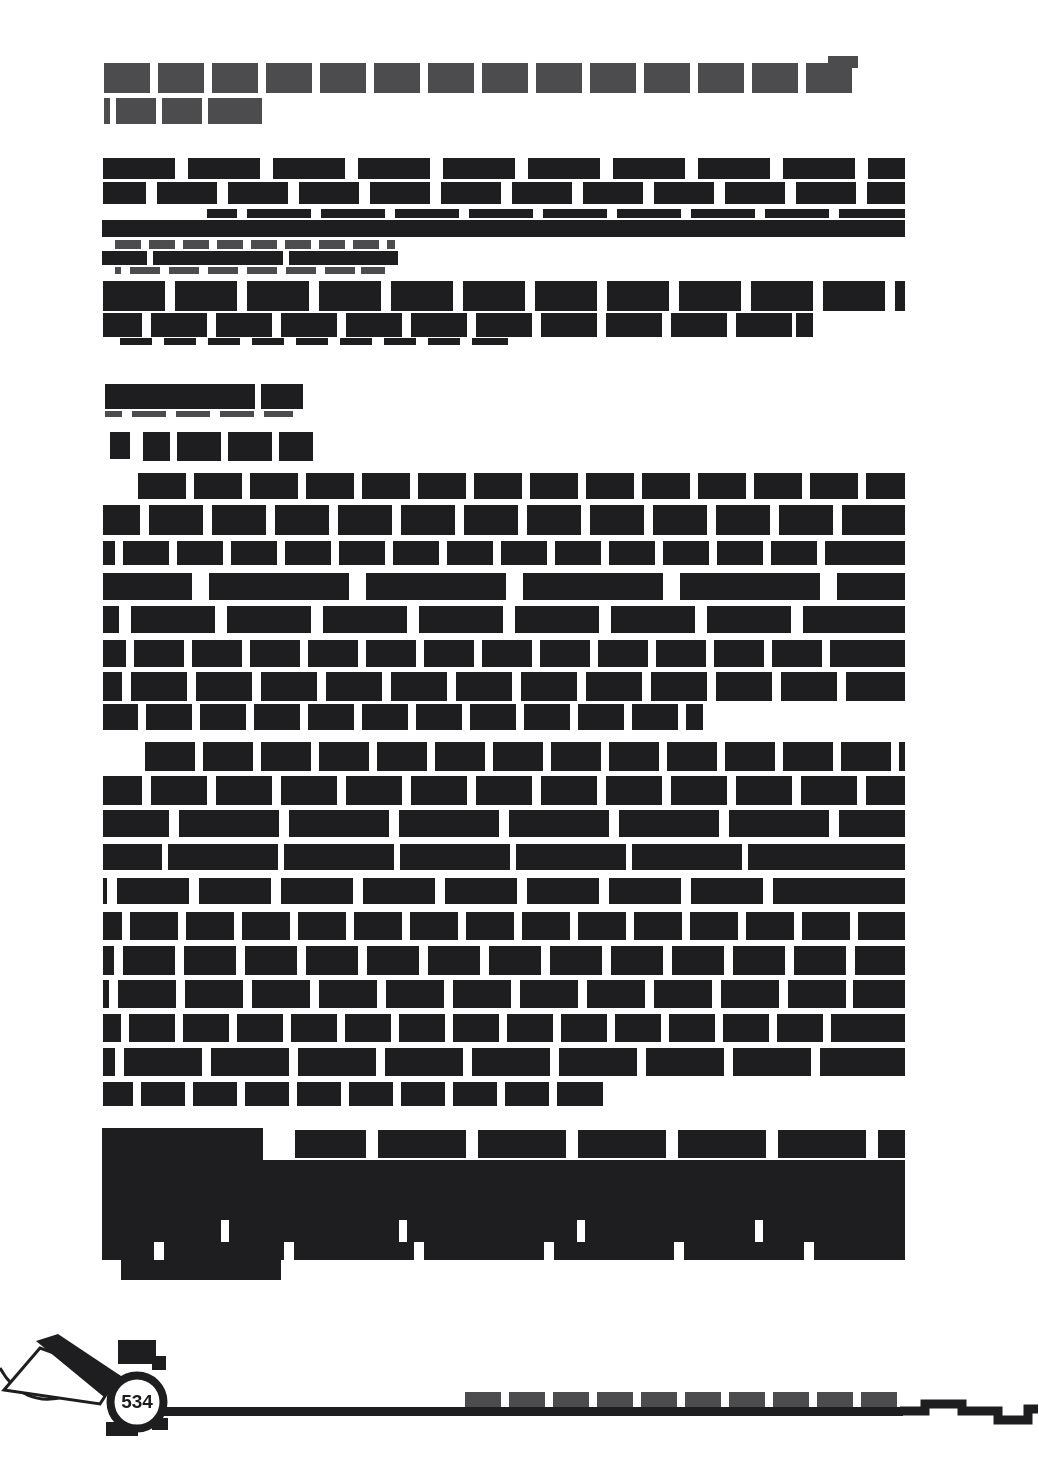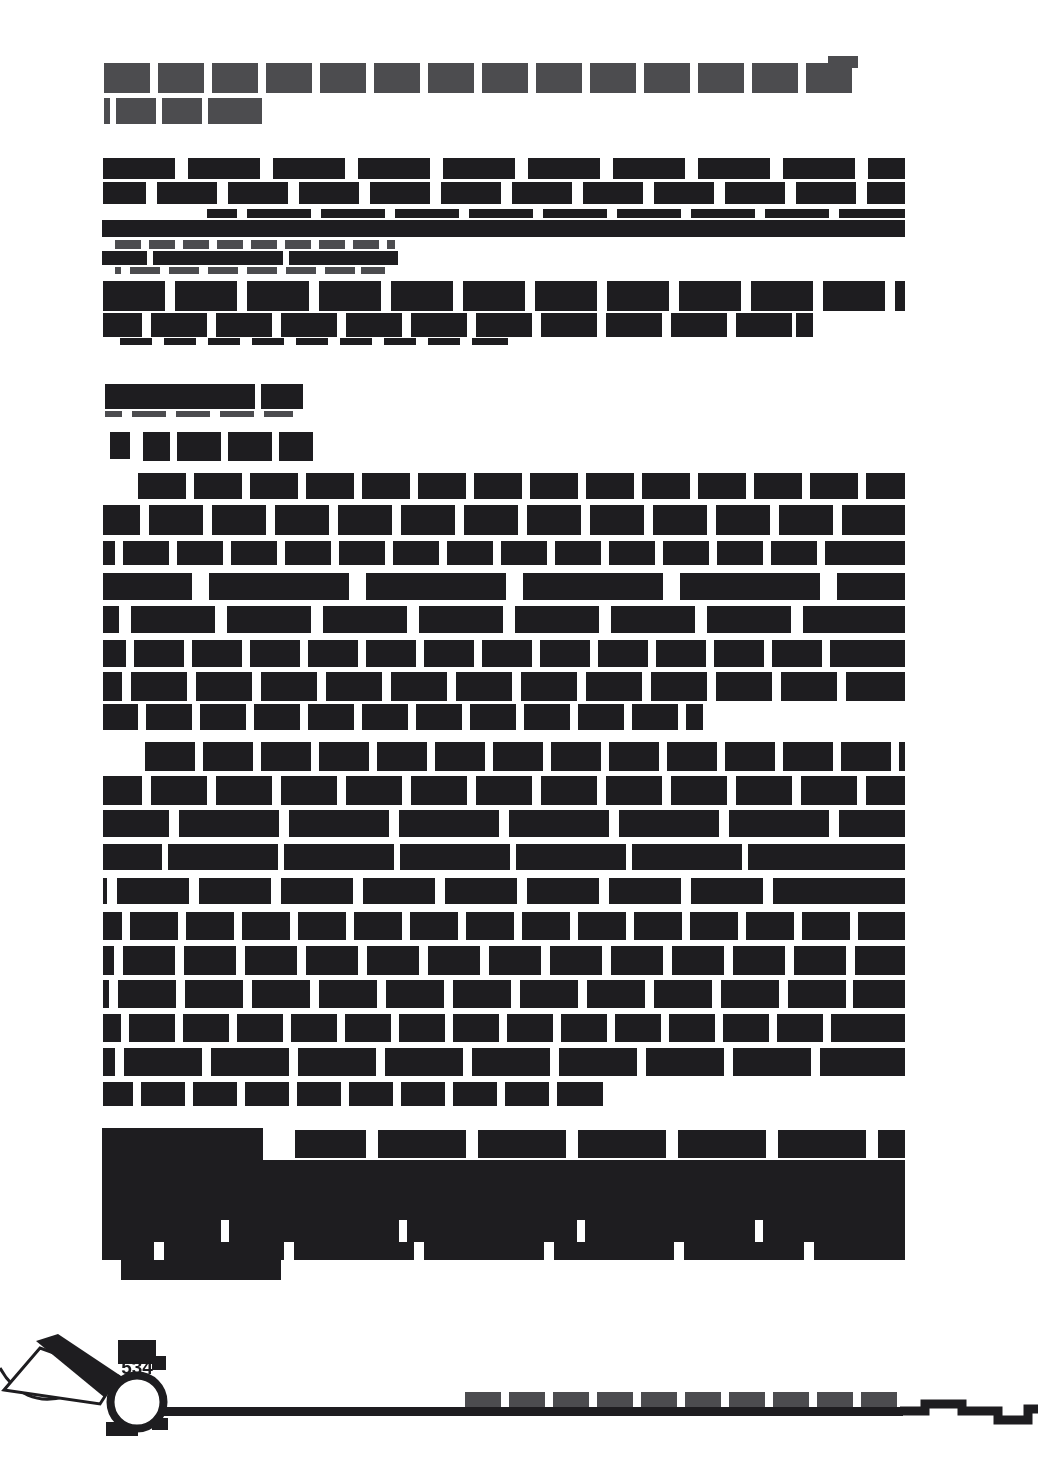--- a/index.html
+++ b/index.html
@@ -7,21 +7,21 @@
     position:relative;
     width:1039px;height:1476px;
     background:#ffffff;
     overflow:hidden;
     font-family:"Liberation Sans", sans-serif;
   }
   .scan-line{position:absolute;}
   .corner-svg{position:absolute;left:0;top:0;width:1039px;height:1476px;pointer-events:none;}
   .page-badge-num{
     position:absolute;
-    left:112px;top:1356px;width:50px;height:24px;
+    left:112px;top:1390px;width:50px;height:24px;
     text-align:center;
     font-size:19px;font-weight:bold;color:#1c1b1e;
     line-height:24px;
     letter-spacing:0px;
   }
 </style>
 </head>
 <body>
 
 <div class="page">

